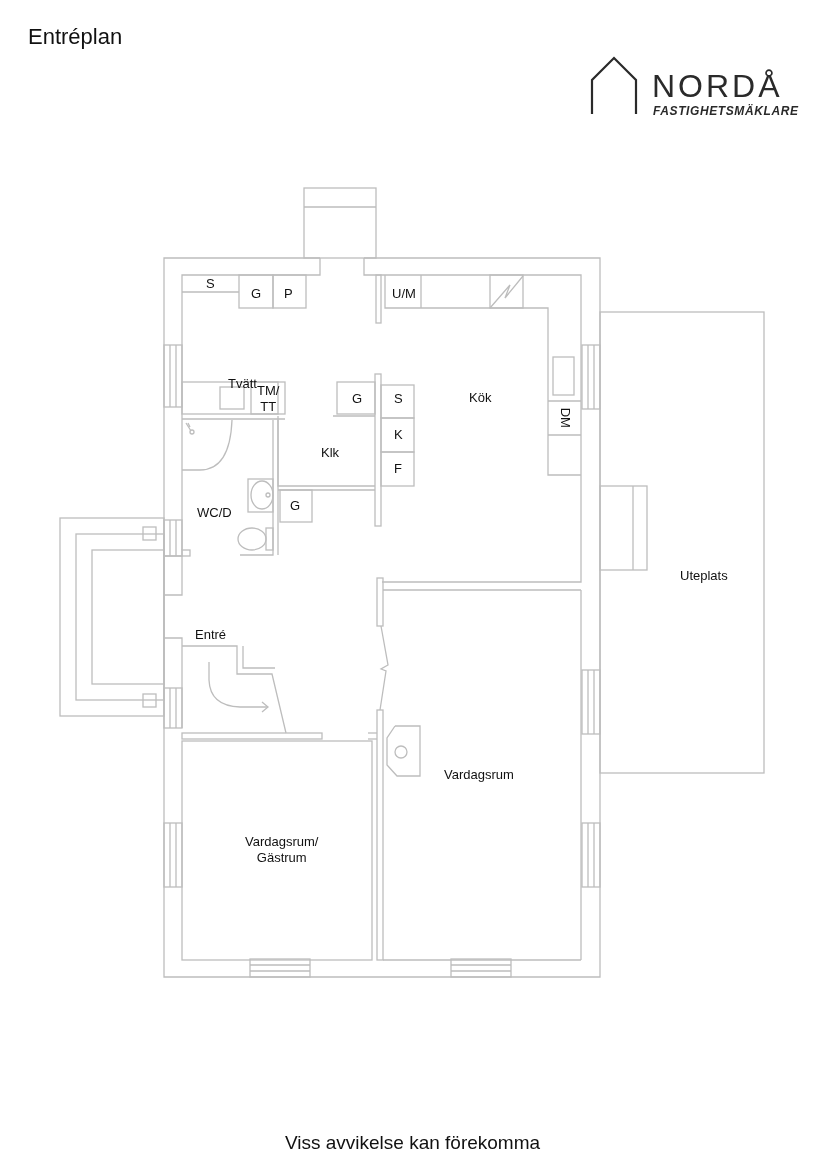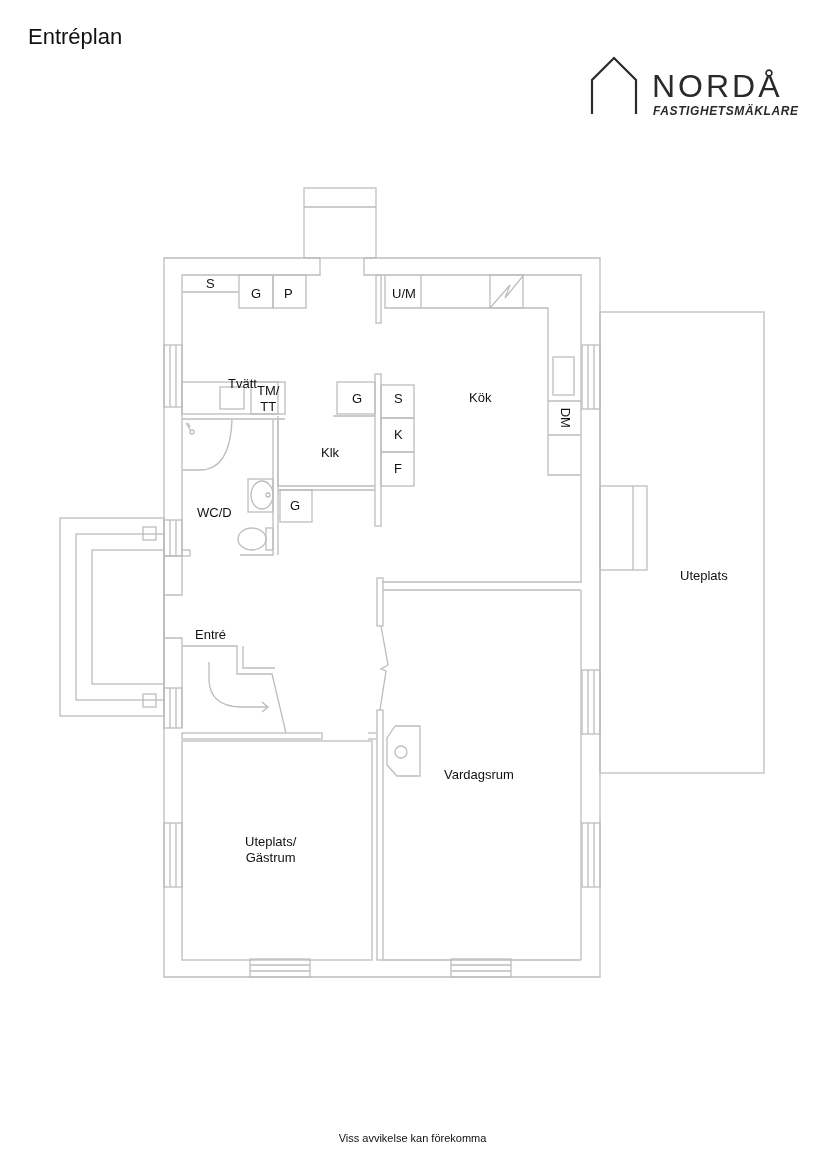--- a/index.html
+++ b/index.html
@@ -3,21 +3,21 @@
   <meta charset="utf-8">
   <style>
     html, body { margin: 0; padding: 0; background: #ffffff; }
     body { width: 825px; height: 1167px; position: relative; overflow: hidden; font-family: "Liberation Sans", sans-serif; color: #111; }
     .title { position: absolute; left: 28px; top: 24px; font-size: 22px; color: #111; }
     .logo { position: absolute; left: 588px; top: 56px; width: 190px; height: 62px; }
     .logo-word { position: absolute; left: 64px; top: 14px; font-size: 32px; letter-spacing: 3px; color: #2a2a2a; font-weight: normal; line-height: 1; }
     .logo-sub { position: absolute; left: 65px; top: 48px; font-size: 12px; letter-spacing: 0.6px; font-weight: bold; color: #2a2a2a; font-style: italic; }
     .plan { position: absolute; left: 0; top: 0; width: 825px; height: 1167px; }
     .lbl { position: absolute; font-size: 13px; color: #111; text-align: center; line-height: 1.2; white-space: nowrap; }
-    .footer { position: absolute; left: 0; width: 825px; top: 1132px; text-align: center; font-size: 11px; color: #111; }
+    .footer { position: absolute; left: 0; width: 825px; top: 1132px; text-align: center; font-size: 19px; color: #111; }
   </style>
 </head>
 <body>
 
 <div class="title">Entréplan</div>
 
 <div class="logo">
   <svg width="60" height="62" viewBox="0 0 60 62" style="position:absolute;left:0;top:0;">
     <polyline points="4,58 4,24 26,2 48,24 48,58" fill="none" stroke="#2a2a2a" stroke-width="2.2"></polyline>
   </svg>
@@ -163,21 +163,21 @@
     </g>
   </g>
 </svg>
 
 <div class="lbl" style="left:228px;top:338px;margin-top:38px;">Tvätt</div>
 <div class="lbl" style="left:469px;top:390px;">Kök</div>
 <div class="lbl" style="left:321px;top:445px;">Klk</div>
 <div class="lbl" style="left:197px;top:505px;text-align:right;">WC/D</div>
 <div class="lbl" style="left:195px;top:597px;margin-top:30px;">Entré</div>
 <div class="lbl" style="left:245px;top:834px;">
-  <div>Uteplats/</div>
+  <div>Vardagsrum/</div>
   <div>Gästrum</div>
 </div>
 <div class="lbl" style="left:444px;top:767px;">Vardagsrum</div>
 <div class="lbl" style="left:680px;top:536px;margin-top:32px;">Uteplats</div>
 
 <div class="lbl" style="left:206px;top:276px;">S</div>
 <div class="lbl" style="left:251px;top:286px;">G</div>
 <div class="lbl" style="left:284px;top:286px;">P</div>
 <div class="lbl" style="left:392px;top:286px;">U/M</div>
 <div class="lbl" style="left:257px;top:383px;">

